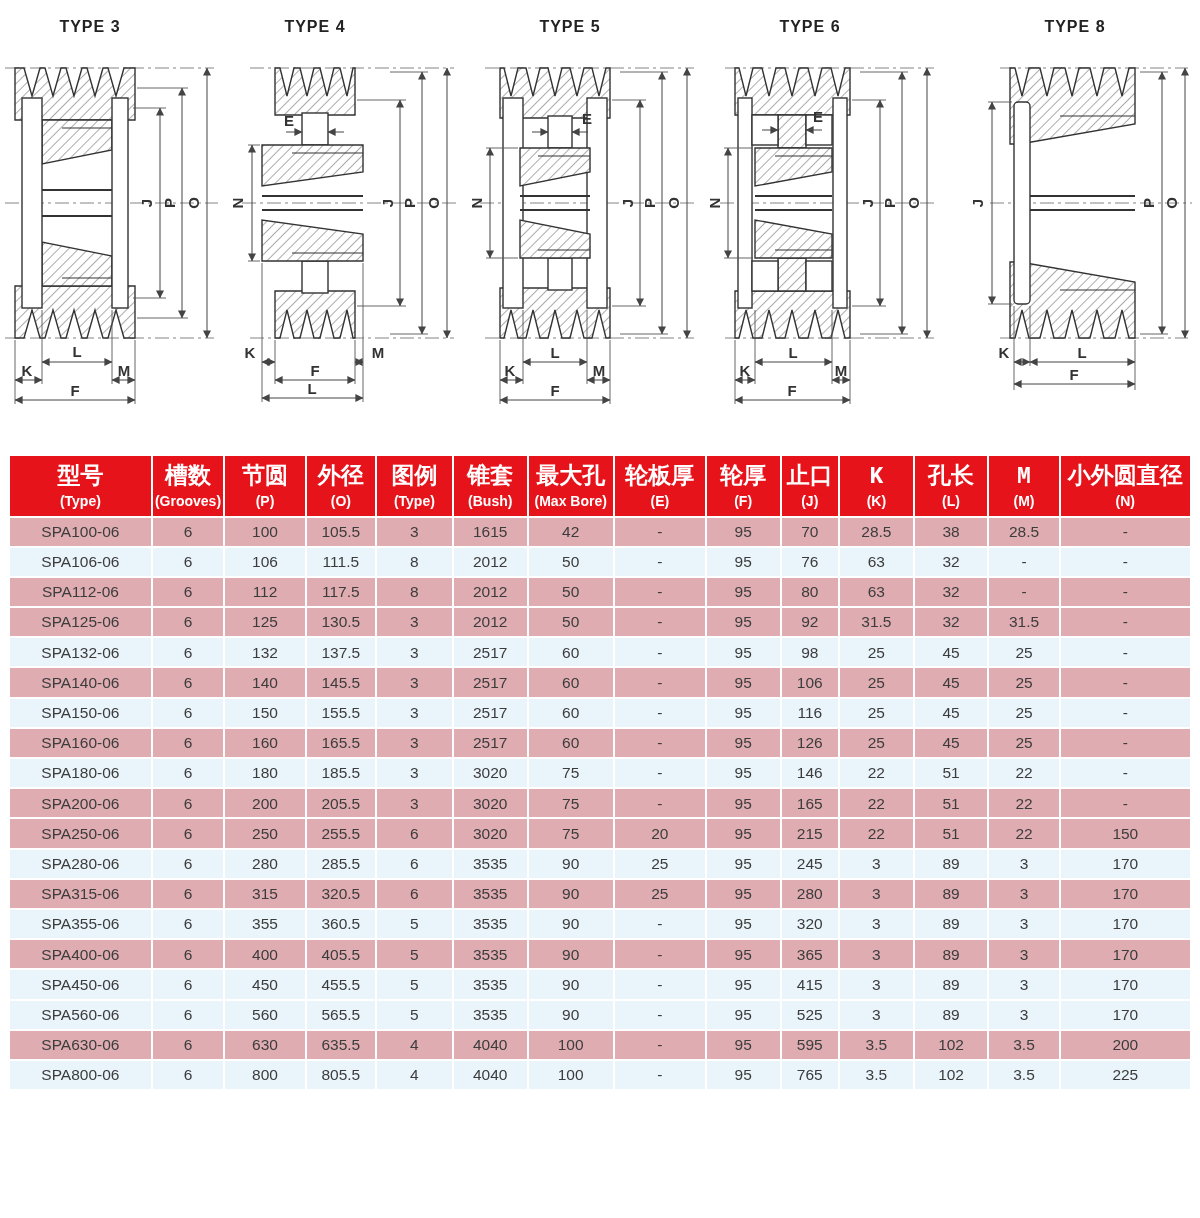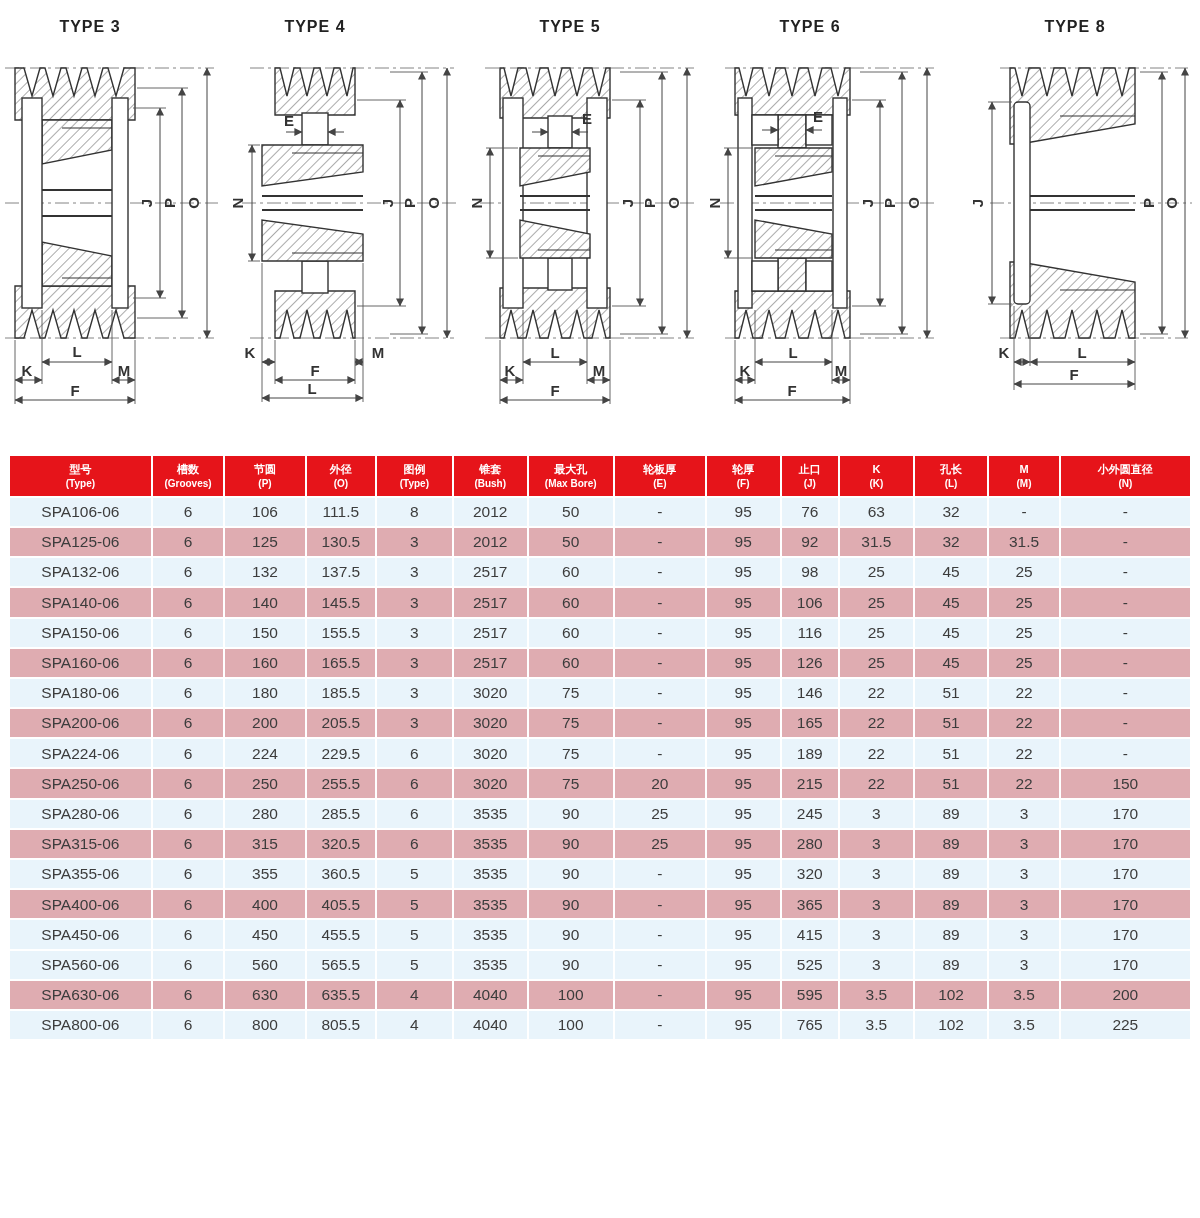--- a/index.html
+++ b/index.html
@@ -13,22 +13,22 @@
   .wht{fill:#fff;stroke:#333;stroke-width:1.4;}
   .bore{stroke:#333;stroke-width:2;}
   .step{stroke:#333;stroke-width:1.1;}
   .cl{stroke:#777;stroke-width:.9;stroke-dasharray:14 4 3 4;fill:none;}
   .ext{stroke:#555;stroke-width:.9;}
   .dl{stroke:#444;stroke-width:1;marker-start:url(#ar);marker-end:url(#ar);}
   .tablewrap{margin:6px 8px 0 8px;}
   table{width:100%;border-collapse:separate;border-spacing:2.5px 2px;table-layout:fixed;}
   thead th{background:var(--header-bg,#E6141A);color:var(--header-text,#fff);
            padding:7px 1px 6px 1px;vertical-align:middle;}
-  thead .zh{font-size:11px;font-weight:700;line-height:1.25;}
-  thead .en{font-size:10px;font-weight:600;line-height:1.2;margin-top:1px;}
+  thead .zh{font-size:23px;font-weight:700;line-height:1.25;font-family:Liberation Mono, monospace;}
+  thead .en{font-size:14px;font-weight:600;line-height:1.2;margin-top:1px;}
   tbody td{height:28.2px;text-align:center;font-size:15.5px;
            color:var(--cell-text,#3C3C3C);padding:0;line-height:1;}
   tbody tr.pink td{background:var(--row-pink,#DFACB1);}
   tbody tr.blue td{background:var(--row-blue,#E9F4FB);}
 </style>
 </head>
 <body>
 
 <div class="drawings">
 <svg width="1200" height="448" viewBox="0 0 1200 448">
@@ -334,37 +334,69 @@
             <div class="zh">M</div>
             <div class="en">(M)</div>
           </th>
           <th>
             <div class="zh">小外圆直径</div>
             <div class="en">(N)</div>
           </th>
         </tr>
     </thead>
     <tbody>
+        <tr class="pink">
+          <td>SPA100-06</td>
+          <td>6</td>
+          <td>100</td>
+          <td>105.5</td>
+          <td>3</td>
+          <td>1615</td>
+          <td>42</td>
+          <td>-</td>
+          <td>95</td>
+          <td>70</td>
+          <td>28.5</td>
+          <td>38</td>
+          <td>28.5</td>
+          <td>-</td>
+        </tr>
         <tr class="blue">
           <td>SPA106-06</td>
           <td>6</td>
           <td>106</td>
           <td>111.5</td>
           <td>8</td>
           <td>2012</td>
           <td>50</td>
           <td>-</td>
           <td>95</td>
           <td>76</td>
           <td>63</td>
           <td>32</td>
           <td>-</td>
           <td>-</td>
         </tr>
         <tr class="pink">
+          <td>SPA112-06</td>
+          <td>6</td>
+          <td>112</td>
+          <td>117.5</td>
+          <td>8</td>
+          <td>2012</td>
+          <td>50</td>
+          <td>-</td>
+          <td>95</td>
+          <td>80</td>
+          <td>63</td>
+          <td>32</td>
+          <td>-</td>
+          <td>-</td>
+        </tr>
+        <tr class="pink">
           <td>SPA125-06</td>
           <td>6</td>
           <td>125</td>
           <td>130.5</td>
           <td>3</td>
           <td>2012</td>
           <td>50</td>
           <td>-</td>
           <td>95</td>
           <td>92</td>
@@ -457,36 +489,20 @@
           <td>SPA200-06</td>
           <td>6</td>
           <td>200</td>
           <td>205.5</td>
           <td>3</td>
           <td>3020</td>
           <td>75</td>
           <td>-</td>
           <td>95</td>
           <td>165</td>
-          <td>22</td>
-          <td>51</td>
-          <td>22</td>
-          <td>-</td>
-        </tr>
-        <tr class="blue">
-          <td>SPA224-06</td>
-          <td>6</td>
-          <td>224</td>
-          <td>229.5</td>
-          <td>6</td>
-          <td>3020</td>
-          <td>75</td>
-          <td>-</td>
-          <td>95</td>
-          <td>189</td>
           <td>22</td>
           <td>51</td>
           <td>22</td>
           <td>-</td>
         </tr>
         <tr class="pink">
           <td>SPA250-06</td>
           <td>6</td>
           <td>250</td>
           <td>255.5</td>

